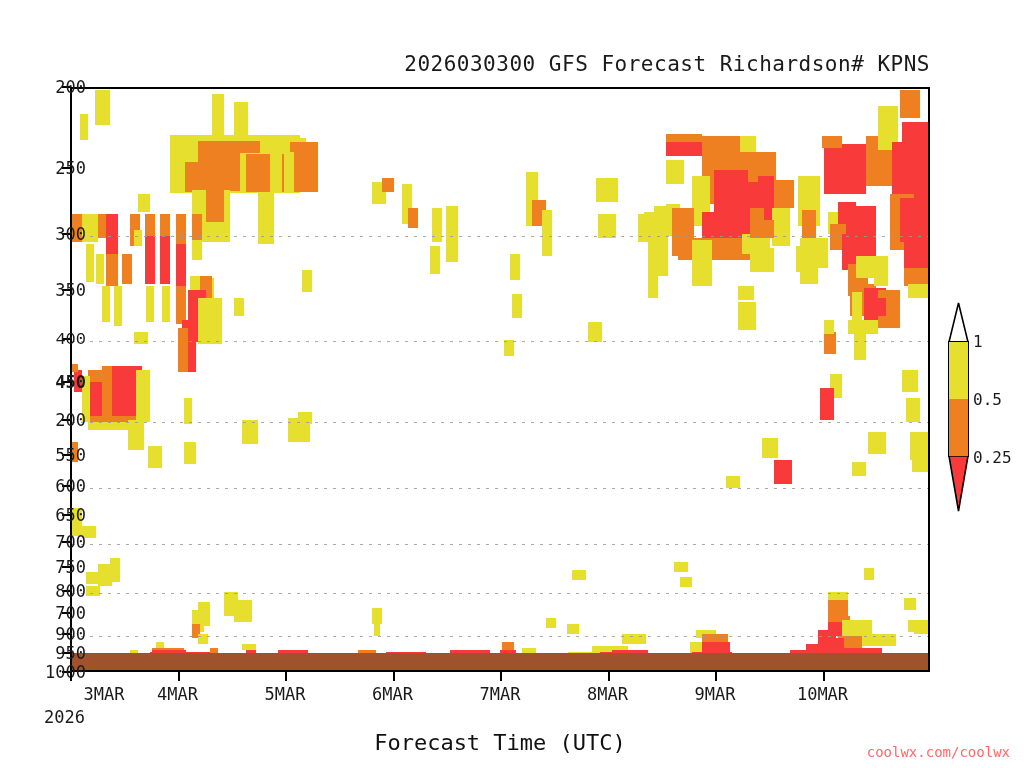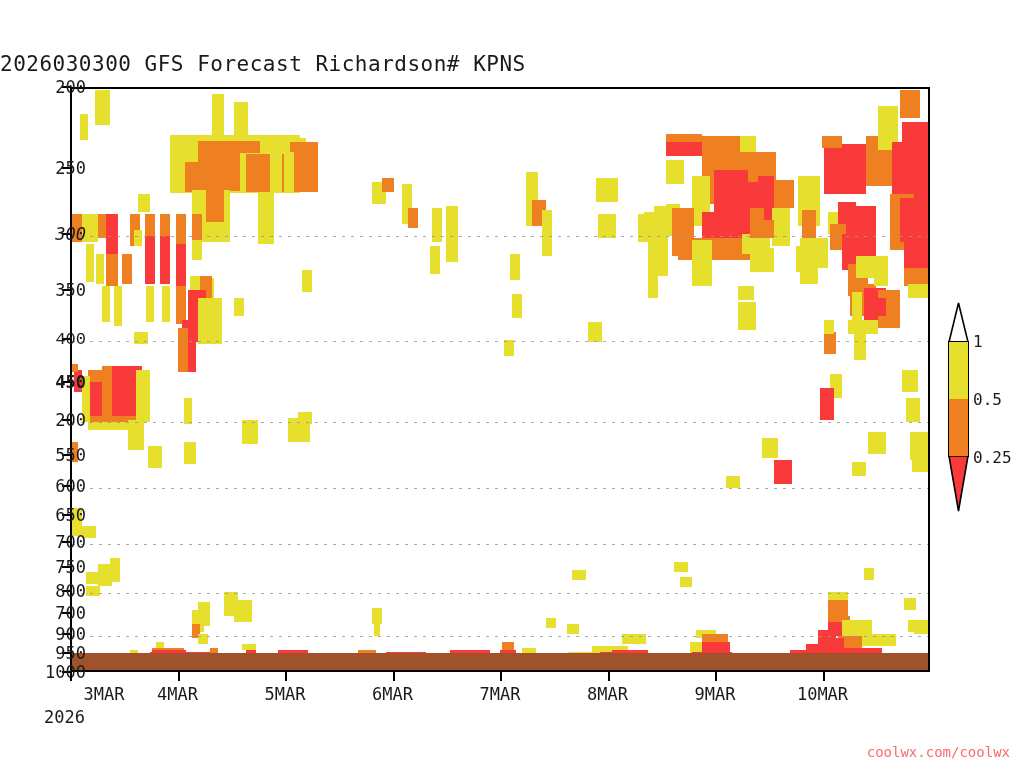--- a/index.html
+++ b/index.html
@@ -2,21 +2,21 @@
 <html><head>
 <meta charset="utf-8">
 <style>
   html,body{margin:0;padding:0;background:#ffffff;}
   body{width:1024px;height:768px;position:relative;overflow:hidden;
        font-family:"DejaVu Sans Mono","Liberation Mono",monospace;color:#111;}
 
   #stage{position:absolute;left:0;top:0;width:1024px;height:768px;}
 
   
-  #chart-title{position:absolute;left:0;top:52px;width:930px;text-align:left;
+  #chart-title{position:absolute;left:0;top:52px;width:930px;text-align:right;
       font-size:21px;letter-spacing:.5px;color:#1a1a1a;white-space:nowrap;}
 
   
   #plot-frame{position:absolute;left:70px;top:87px;width:860px;height:585px;
       border:2px solid #000;box-sizing:border-box;background:#fff;overflow:hidden;}
   #plot-canvas{position:absolute;left:0;top:0;width:100%;height:100%;}
 
   .gridline{position:absolute;left:0;width:100%;height:1px;
       background-image:linear-gradient(to right,#9a9a9a 0 3px,transparent 3px 9px);
       background-size:9px 1px;opacity:.85;}
@@ -311,21 +311,21 @@
         <div class="gridline" style="top: 546.703px;"></div>
       </div>
   </div>
 
   <div id="yaxis">
       <div class="ytick-mark" style="top: 87px;"></div>
       <div class="ytick-label" style="top: 87px;">200</div>
       <div class="ytick-mark" style="top: 168.108px;"></div>
       <div class="ytick-label" style="top: 168.108px;">250</div>
       <div class="ytick-mark" style="top: 234.379px;"></div>
-      <div class="ytick-label" style="top: 234.379px; font-style: italic;">300</div>
+      <div class="ytick-label" style="top: 234.379px;">300</div>
       <div class="ytick-mark" style="top: 290.41px;"></div>
       <div class="ytick-label" style="top: 290.41px; text-align: center;">350</div>
       <div class="ytick-mark" style="top: 338.946px;"></div>
       <div class="ytick-label" style="top: 338.946px; font-family: Liberation Mono, monospace;">400</div>
       <div class="ytick-mark" style="top: 381.758px;"></div>
       <div class="ytick-label" style="top: 381.758px; font-weight: bold;">450</div>
       <div class="ytick-mark" style="top: 420.054px;"></div>
       <div class="ytick-label" style="top: 420.054px;">200</div>
       <div class="ytick-mark" style="top: 454.698px;"></div>
       <div class="ytick-label" style="top: 454.698px;">550</div>
@@ -361,20 +361,21 @@
       <div class="xtick-label" style="left: 500px;">7MAR</div>
       <div class="xtick-mark" style="left: 607.5px;"></div>
       <div class="xtick-label" style="left: 607.5px;">8MAR</div>
       <div class="xtick-mark" style="left: 715px;"></div>
       <div class="xtick-label" style="left: 715px;">9MAR</div>
       <div class="xtick-mark" style="left: 822.5px;"></div>
       <div class="xtick-label" style="left: 822.5px;">10MAR</div>
     </div>
 
   <div id="xaxis-year" style="left: 44px;">2026</div>
+  <div id="xaxis-title">Forecast Time (UTC)</div>
 
   <div id="cb-cap-top"><svg width="21" height="40" viewBox="0 0 21 40">
         <polygon points="10.5,1 20,40 1,40" fill="#ffffff" stroke="#000" stroke-width="1.6"></polygon>
       </svg></div>
   <div id="colorbar">
       <div class="cb-seg" style="top: 0%; height: 50%; background: rgb(230, 223, 46);"></div>
       <div class="cb-seg" style="top: 50%; height: 50%; background: rgb(238, 128, 34);"></div>
     </div>
   <div id="cb-cap-bot"><svg width="21" height="56" viewBox="0 0 21 56">
         <polygon points="1,0 20,0 10.5,55" fill="#f93a3a" stroke="#000" stroke-width="1.6"></polygon>

